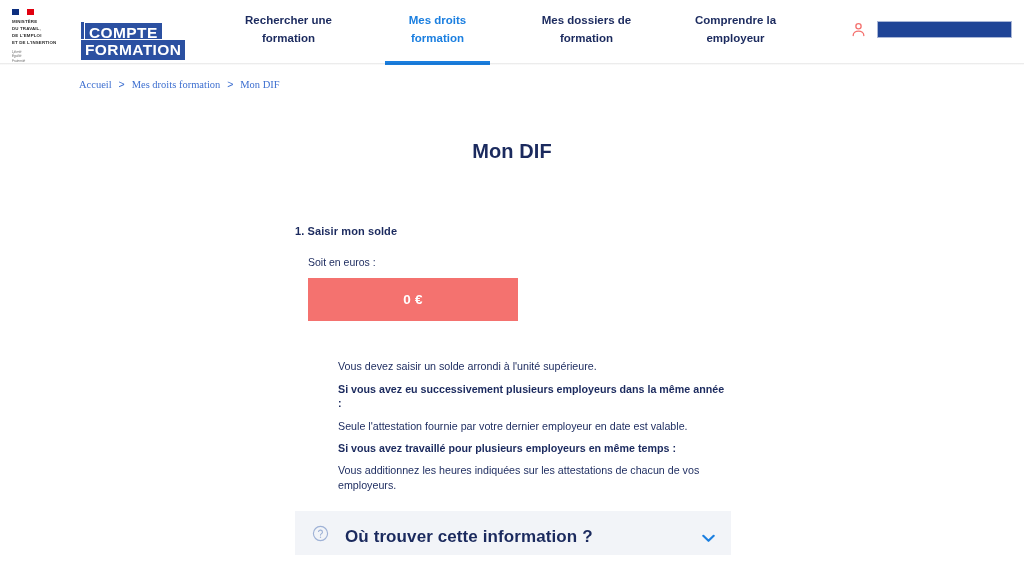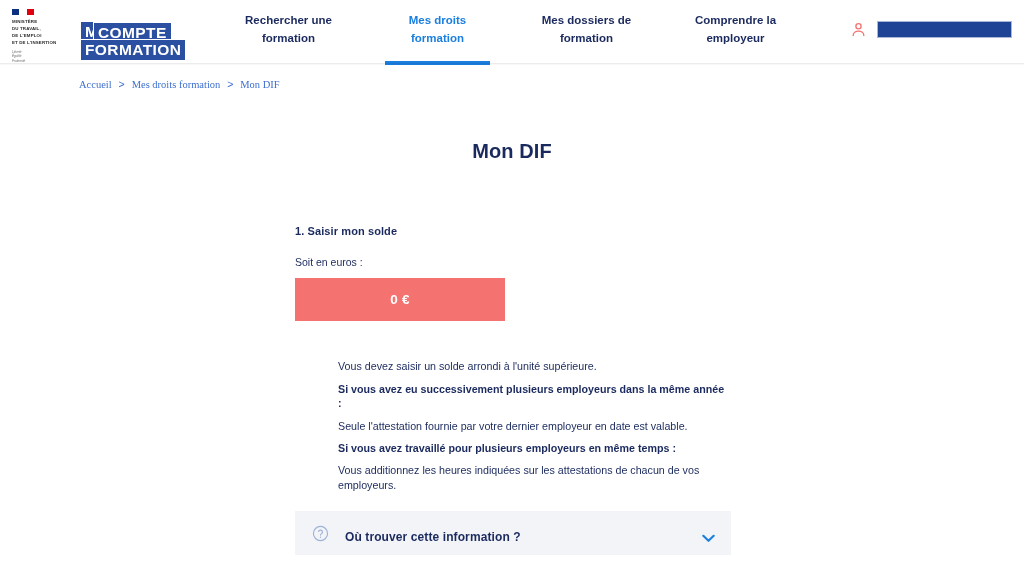--- a/index.html
+++ b/index.html
@@ -81,21 +81,21 @@
     color: #ffffff;
     font-weight: bold;
     font-size: 15.5px;
     letter-spacing: 0.4px;
     line-height: 16px;
     padding: 1.5px 4px 2.5px 4px;
     border: 1.5px solid #ffffff;
     white-space: nowrap;
   }
   .brand-mon       { left: 0px;  top: 16px;  }
-  .brand-compte    { left: 13px; top: 17px; }
+  .brand-compte    { left: 4px; top: 17px; }
   .brand-formation { left: 0px;  top: 34px; }
 
   
   .nav {
     flex: 1 1 auto;
     display: flex;
     align-items: flex-start;
     height: 65px;
     margin-left: 34px;
   }
@@ -199,20 +199,21 @@
     border-bottom: 1px solid #c9ccd4;
     background: transparent;
     font-family: "Liberation Sans", sans-serif;
     font-size: 12.5px;
     color: #1b2a5e;
     padding: 0 0 6px 0;
     outline: none;
   }
 
   .euro-block {
+    margin-left: 13px;
     flex: none;
     width: 180px;
   }
   .euro-label {
     font-size: 10.5px;
     color: #1b2a5e;
     font-weight: normal;
     margin-bottom: 9px;
     line-height: 1.3;
   }
@@ -248,21 +249,21 @@
     background: #f2f4f8;
     display: flex;
     align-items: center;
     padding: 0 16px 0 17px;
     cursor: pointer;
   }
   .help-icon { width: 17px; height: 17px; flex: none; }
   .accordion-label {
     margin-left: 16px;
     flex: 1 1 auto;
-    font-size: 12px;
+    font-size: 17px;
     font-weight: bold;
     color: #1b2a5e;
     letter-spacing: 0.1px;
     margin-top: 7px;
   }
   .chevron { width: 13px; height: 9px; flex: none; }
 
   
   .divider {
     margin-top: 38px;

